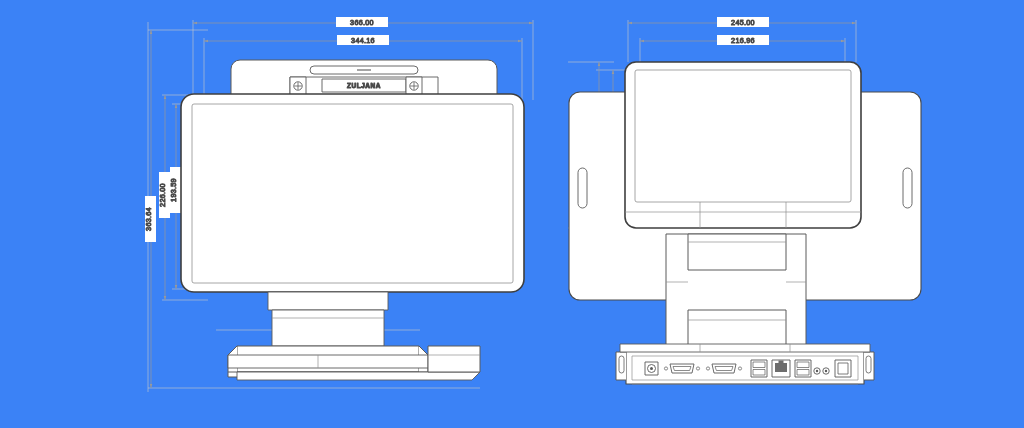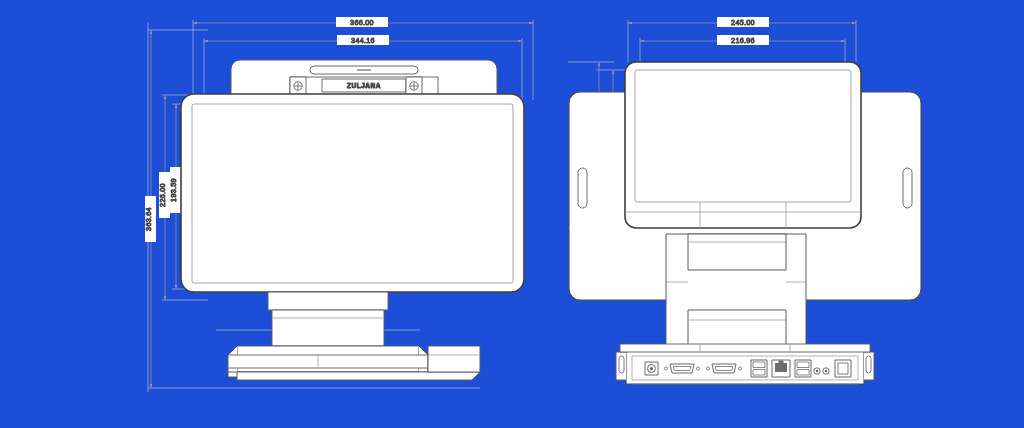--- a/index.html
+++ b/index.html
@@ -1,18 +1,18 @@
 <!DOCTYPE html>
 <html><head>
 <meta charset="utf-8">
 <style>
   html,body{margin:0;padding:0;background:#ffffff;}
   body{width:1024px;height:428px;overflow:hidden;
        font-family:"Liberation Sans",sans-serif;}
-  #stage{position:relative;width:1024px;height:428px;background:#1d4ed8;}
+  #stage{position:relative;width:1024px;height:428px;background:#3b82f6;}
   svg{display:block;}
   .dimtext{font-family:"Liberation Sans",sans-serif;font-size:7.2px;fill:#8a8a8a;letter-spacing:.3px;}
   .brandtext{font-family:"Liberation Sans",sans-serif;font-size:6.4px;fill:#3a3a3a;font-weight:bold;letter-spacing:.6px;}
 </style>
 </head>
 <body>
 
 <div id="stage">
 <svg width="1024" height="428" viewBox="0 0 1024 428">
 

